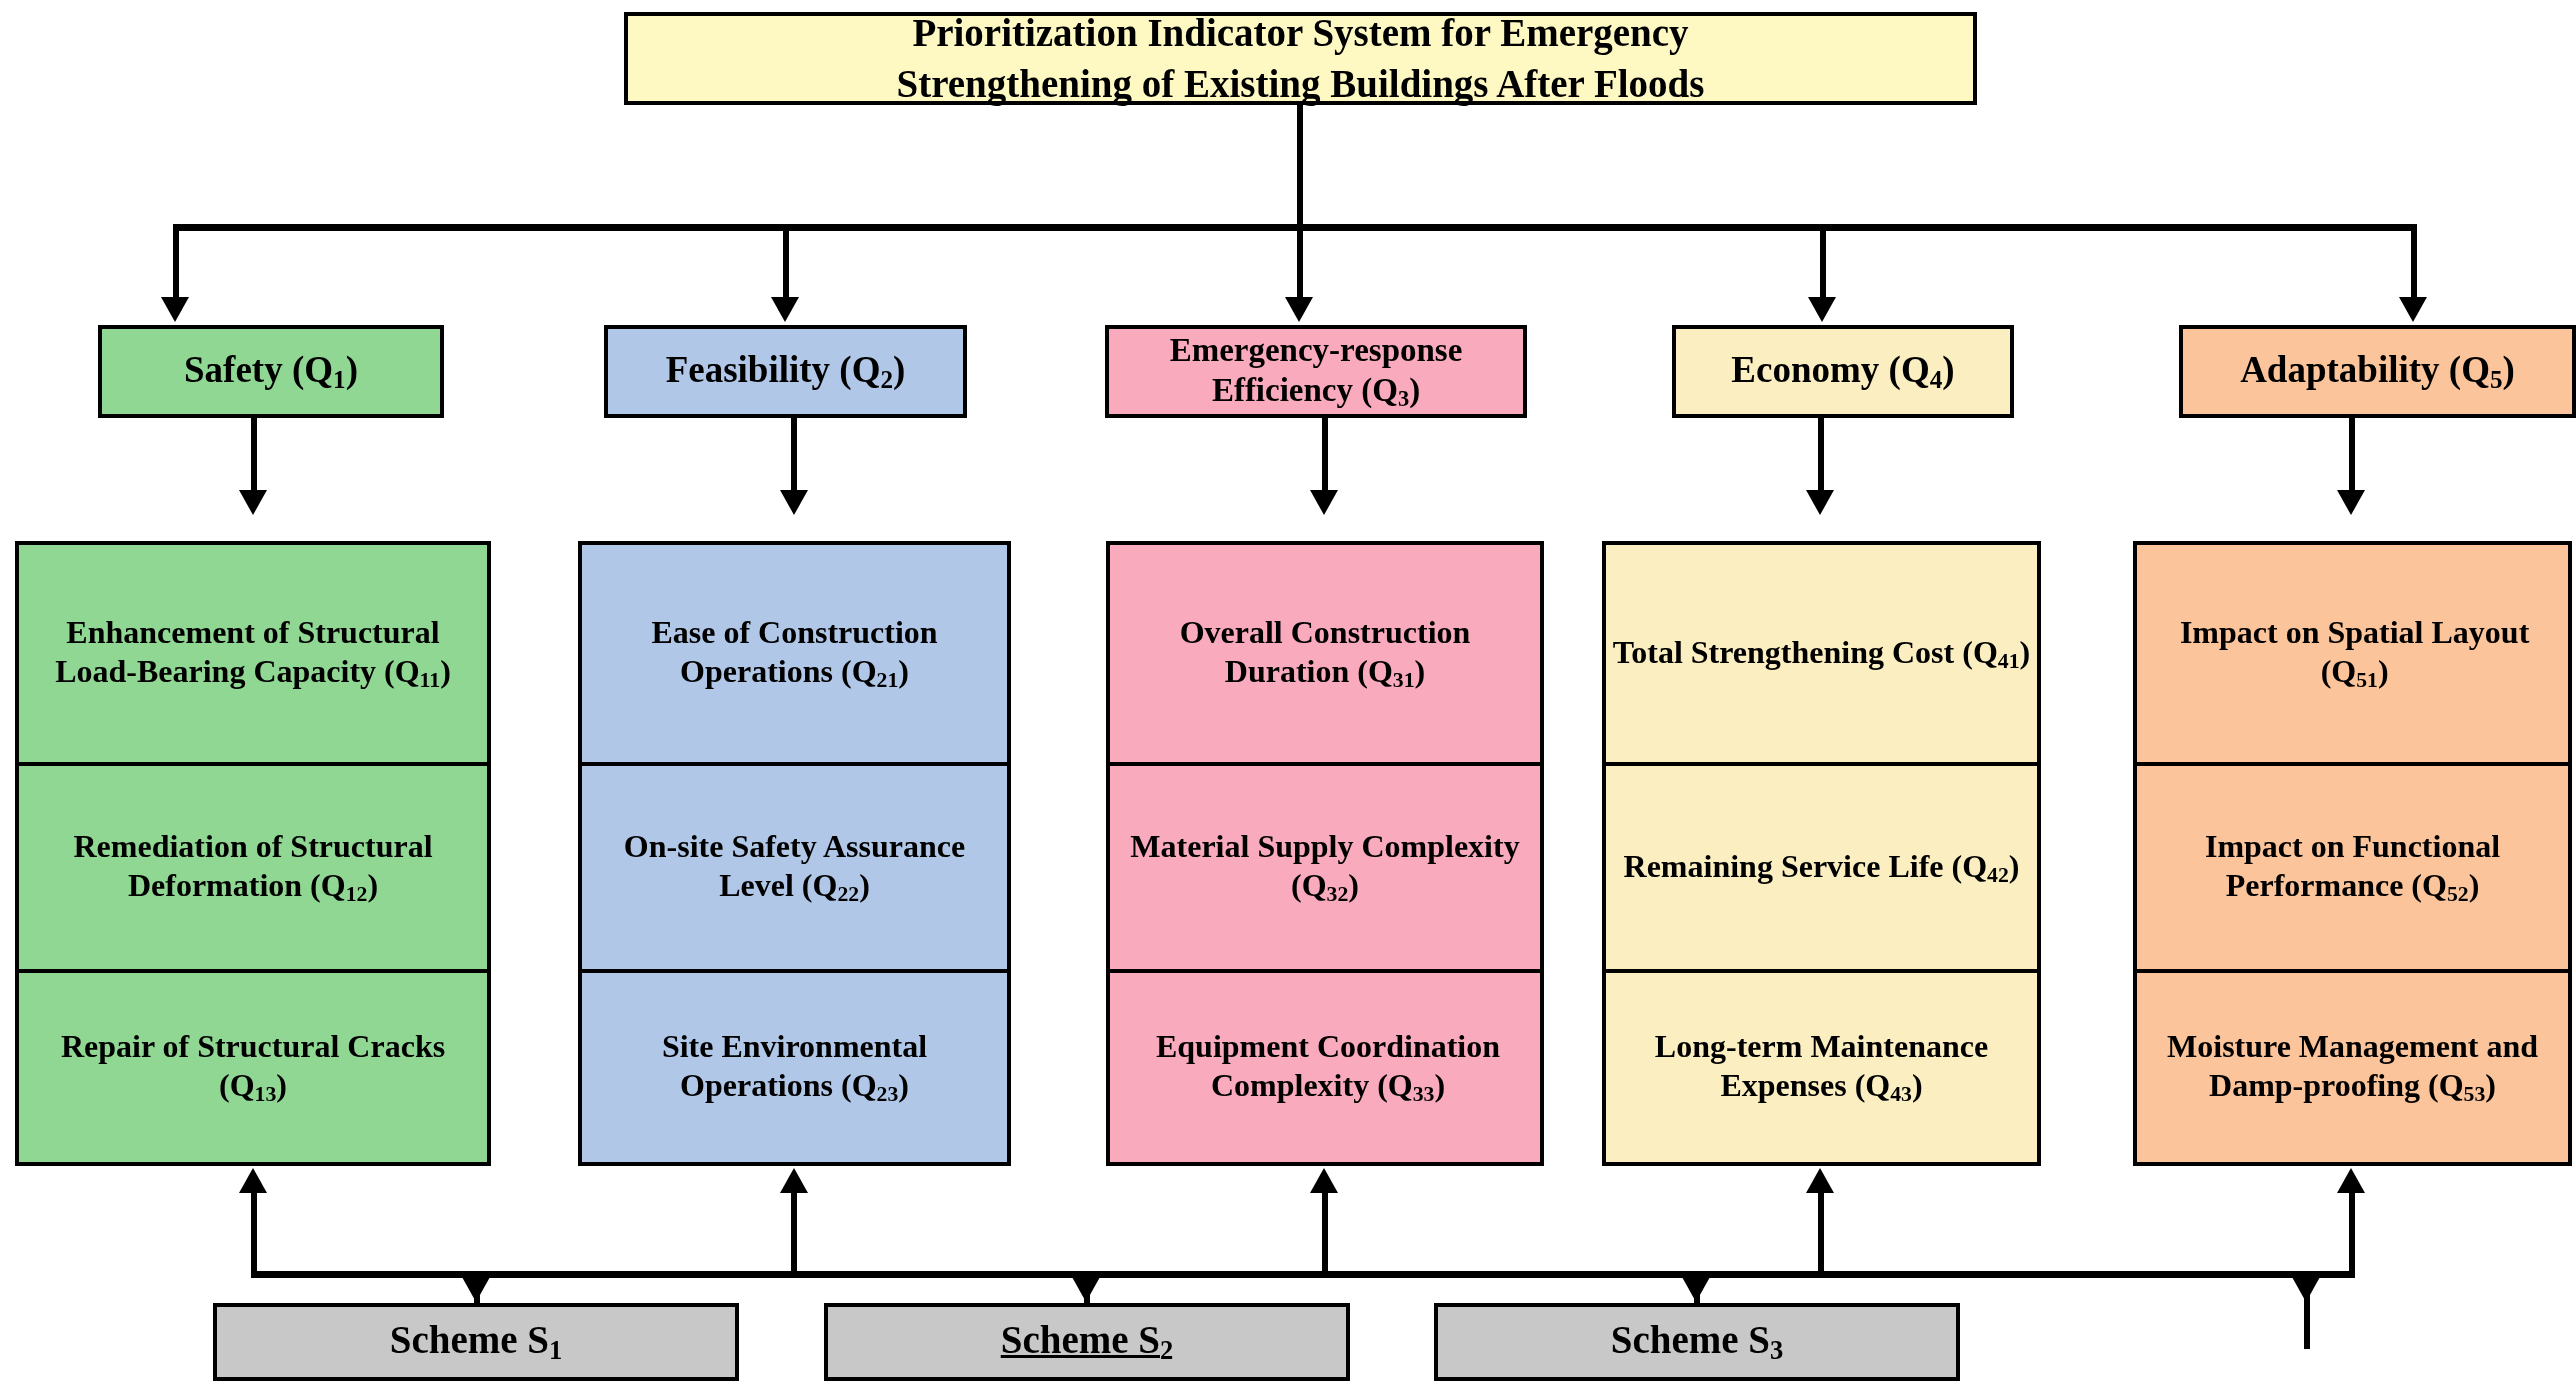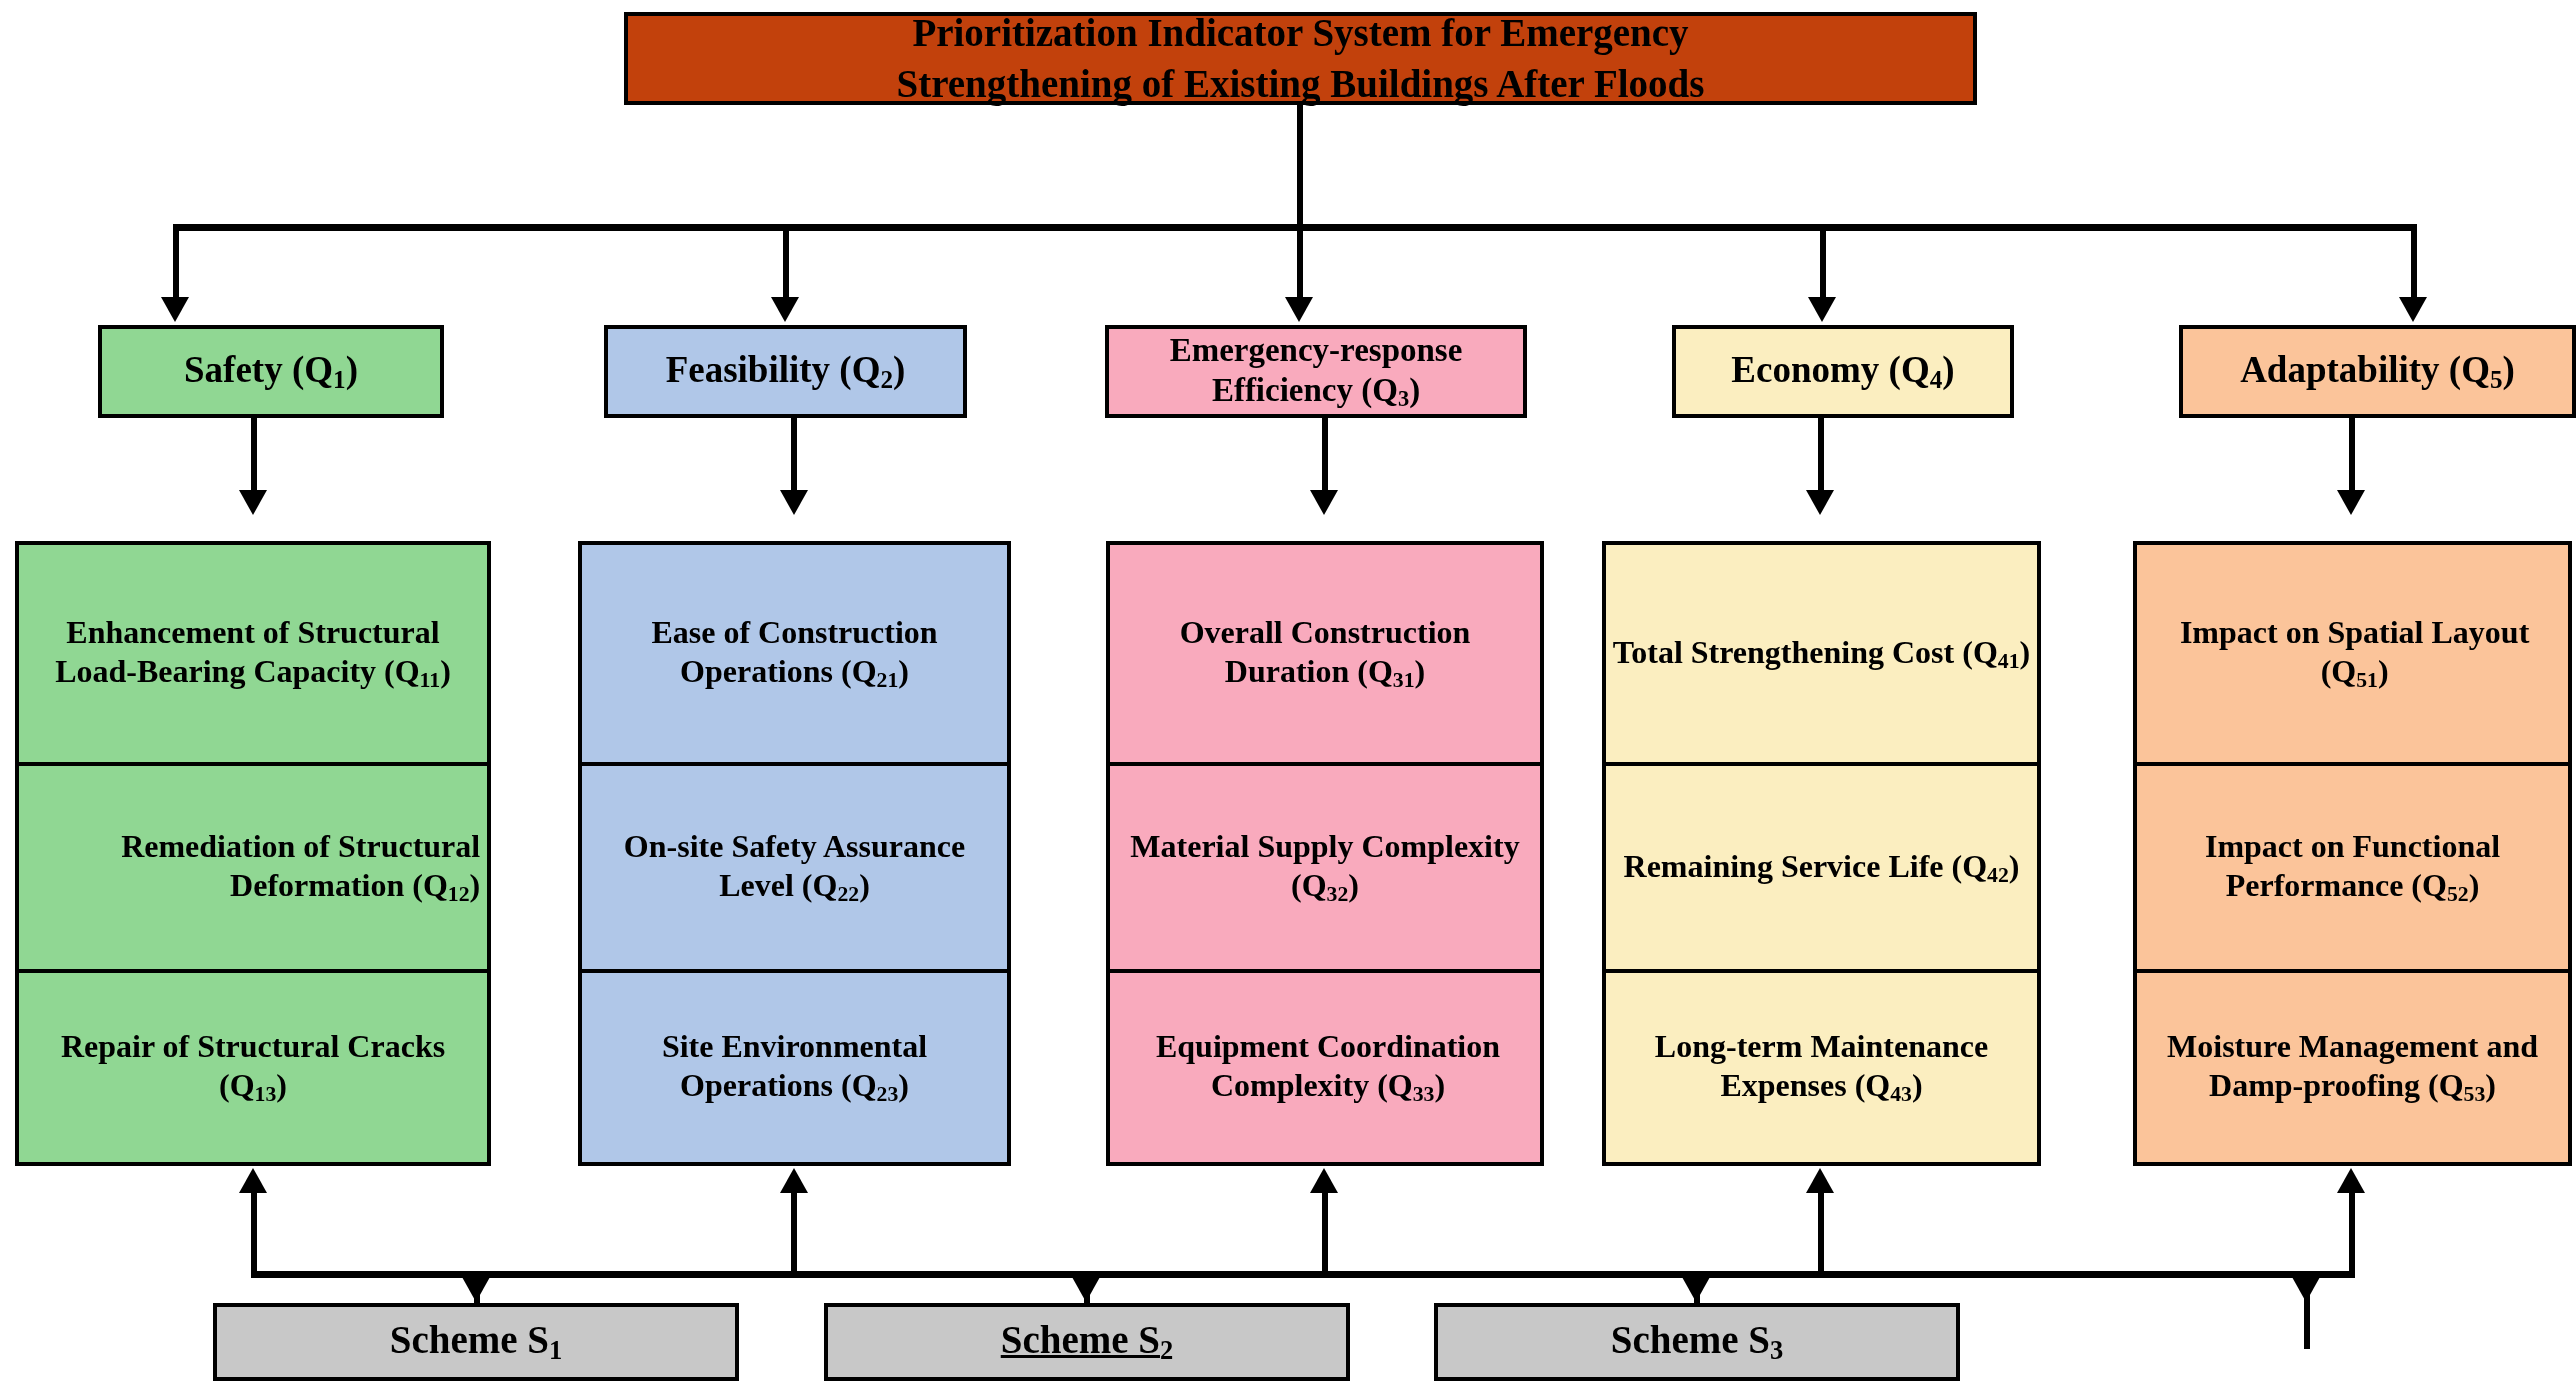--- a/index.html
+++ b/index.html
@@ -32,21 +32,21 @@
     line-height: 1.18;
     padding: 3.4px 8.4px;
   }
 
   
   #goal-box {
     left: 624px;
     top: 11.8px;
     width: 1353px;
     height: 93px;
-    background: #c2410c;
+    background: #fef9c3;
     font-size: 39px;
     line-height: 1.32;
   }
 
   
   .criteria-box {
     top: 325px;
     height: 93px;
     font-size: 37px;
   }
@@ -80,21 +80,21 @@
   }
   .sub-cell:last-child { border-bottom: none; justify-content: flex-end; }
 
   #subcol-0 { left: 15px;   width: 476px;  height: 625px; background: #90d793; }
   #subcol-1 { left: 578px;  width: 433px;  height: 625px; background: #b0c7e8; }
   #subcol-2 { left: 1106px; width: 438px;  height: 625px; background: #f9aabd; }
   #subcol-3 { left: 1602px; width: 439px;  height: 625px; background: #fbeec0; }
   #subcol-4 { left: 2133px; width: 439px;  height: 625px; background: #fbc49a; }
 
   #subcol-0 .sub-cell:nth-child(1) { height: 221px; }
-  #subcol-0 .sub-cell:nth-child(2) { height: 207px; text-align: right; }
+  #subcol-0 .sub-cell:nth-child(2) { height: 207px; }
   #subcol-0 .sub-cell:nth-child(3) { flex: 1; }
   #subcol-1 .sub-cell:nth-child(1) { height: 221px; }
   #subcol-1 .sub-cell:nth-child(2) { height: 207px; }
   #subcol-1 .sub-cell:nth-child(3) { flex: 1; }
   #subcol-2 .sub-cell:nth-child(1) { height: 221px; }
   #subcol-2 .sub-cell:nth-child(2) { height: 207px; }
   #subcol-2 .sub-cell:nth-child(3) { flex: 1; margin-left: 6px; }
   #subcol-3 .sub-cell:nth-child(1) { height: 221px; }
   #subcol-3 .sub-cell:nth-child(2) { height: 207px; }
   #subcol-3 .sub-cell:nth-child(3) { flex: 1; }

